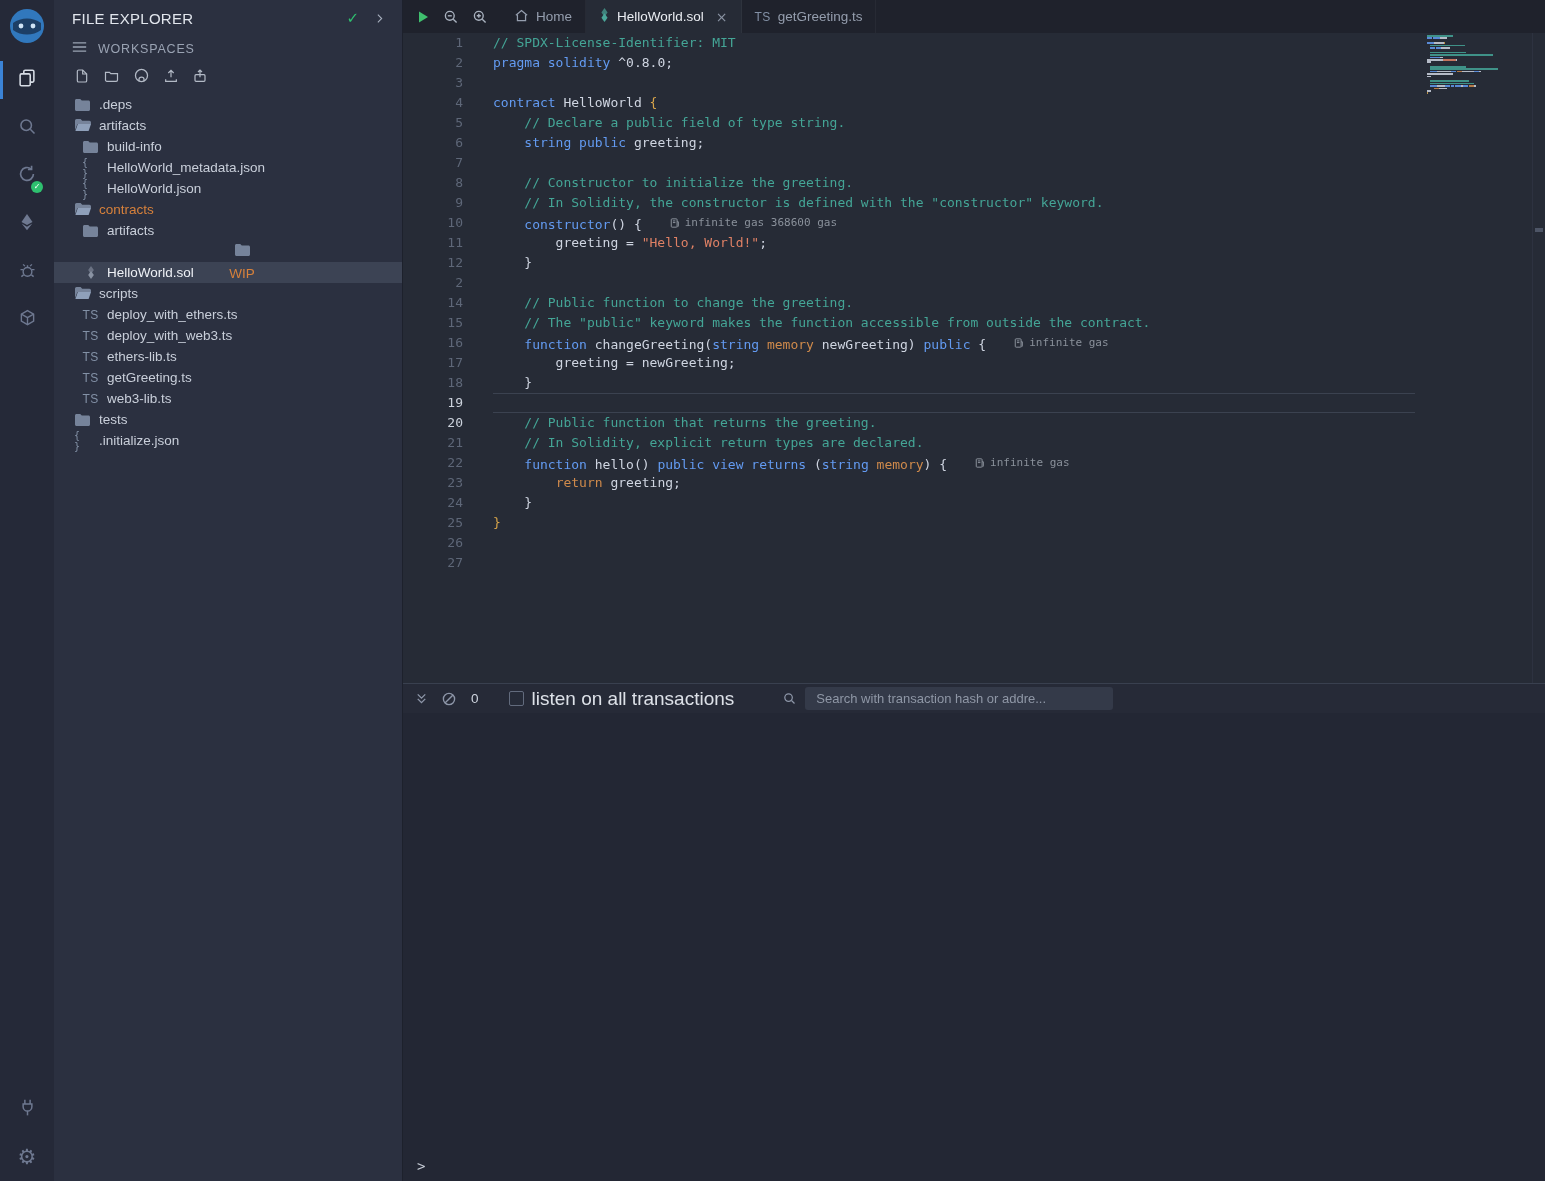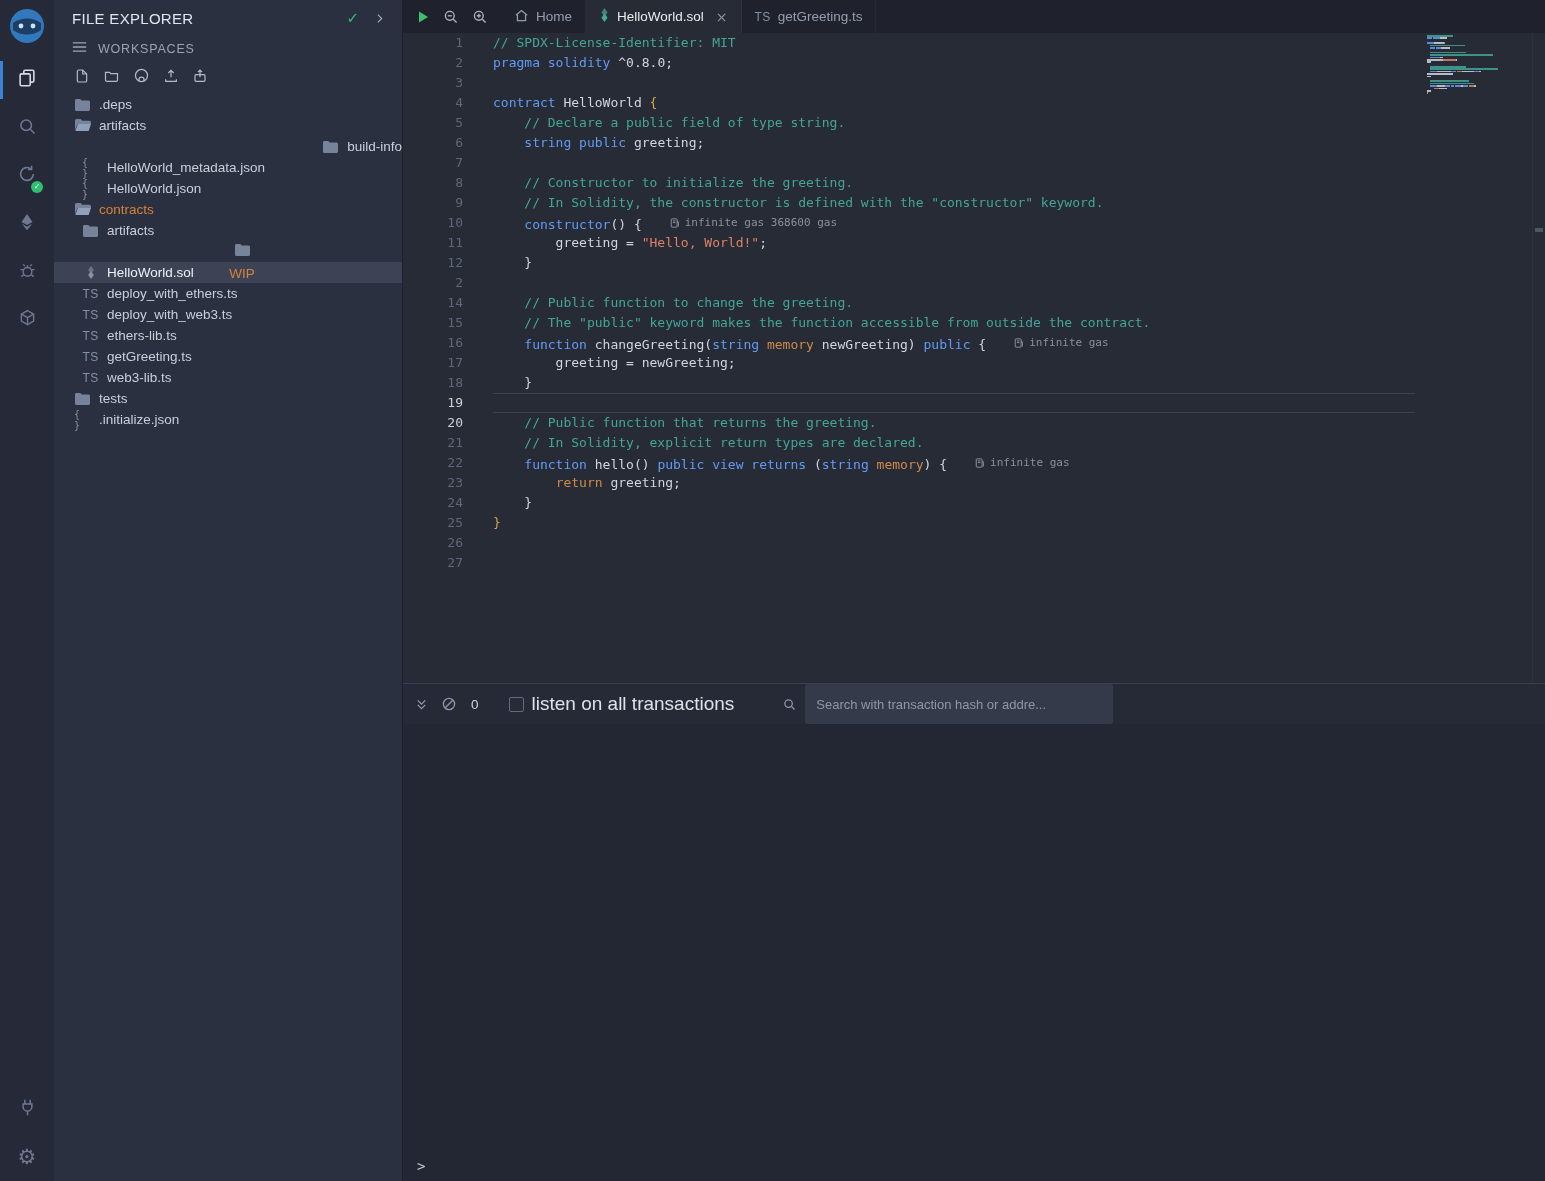--- a/index.html
+++ b/index.html
@@ -111,21 +111,21 @@
   .term-toolbar { flex:0 0 29px; background:#262a37; display:flex; align-items:center; padding:0 11px; color:#8d96a8; }
   .term-toolbar .tbico { display:flex; cursor:pointer; }
   .gap12 { margin-left:12px; } .gap30 { margin-left:30px; } .gap8 { margin-left:8px; } .gap48 { margin-left:48px; }
   .term-count { font-size:13.5px; color:#cfd5df; margin-left:14px; }
   .checkbox {
     width:15px; height:15px; border:1px solid #626b7d; border-radius:2px;
     background:#262b38; display:inline-block; cursor:pointer;
   }
   .listen-label { font-size:19px; color:#dde1e8; }
   .term-search {
-    width:308px; height:40px; background:#343a49; border:none; border-radius:3px;
+    width:308px; height:23px; background:#343a49; border:none; border-radius:3px;
     padding:0 11px; color:#dfe3ea; font-size:13px; font-family:"Liberation Sans",sans-serif;
     outline:none;
   }
   .term-search::placeholder { color:#8f97a6; }
   .term-body { flex:1; position:relative; font:14px "DejaVu Sans Mono",monospace; color:#c6ccd6; }
   .term-prompt { position:absolute; left:14px; bottom:7px; }
 </style>
 </head>
 <body>
 
@@ -271,21 +271,21 @@
         </div>
         <div class="tree-row" style="padding-left: 20px;">
           <span class="tree-icon">
             <svg width="16" height="13" viewBox="0 0 20 16">
               <path fill="#76839a" d="M0 2c0-1.1.9-2 2-2h5l2 2h9c1.1 0 2 .9 2 2v2H3L0 14z"></path>
               <path fill="#8fa0ba" d="M3.5 6H20l-3 9H.5z"></path>
             </svg>
           </span>
           <span class="tree-label">artifacts</span>
         </div>
-        <div class="tree-row" style="padding-left: 28px; justify-content: flex-end;">
+        <div class="tree-row" style="padding-left: 28px;">
           <span class="tree-icon">
             <svg width="15" height="12" viewBox="0 0 20 16">
               <path fill="#76839a" d="M0 2c0-1.1.9-2 2-2h5l2 2h9c1.1 0 2 .9 2 2v10c0 1.1-.9 2-2 2H2c-1.1 0-2-.9-2-2z"></path>
             </svg>
           </span>
           <span class="tree-label">build-info</span>
         </div>
         <div class="tree-row" style="padding-left: 28px;">
           <span class="tree-icon">
             <span class="ic-text ic-json">{ }</span>
@@ -324,20 +324,29 @@
           <span class="tree-label">WIP</span>
         </div>
         <div class="tree-row selected" style="padding-left: 28px;">
           <span class="tree-icon">
             <svg width="10" height="13" viewBox="0 0 12 16">
               <path fill="#8a93a3" opacity=".6" d="M6 0 9.5 5 6 10 2.5 5z"></path>
               <path fill="#8a93a3" d="M6 6 9.5 11 6 16 2.5 11z"></path>
             </svg>
           </span>
           <span class="tree-label">HelloWorld.sol</span>
+        </div>
+        <div class="tree-row" style="padding-left: 20px;">
+          <span class="tree-icon">
+            <svg width="16" height="13" viewBox="0 0 20 16">
+              <path fill="#76839a" d="M0 2c0-1.1.9-2 2-2h5l2 2h9c1.1 0 2 .9 2 2v2H3L0 14z"></path>
+              <path fill="#8fa0ba" d="M3.5 6H20l-3 9H.5z"></path>
+            </svg>
+          </span>
+          <span class="tree-label">scripts</span>
         </div>
         <div class="tree-row" style="padding-left: 28px;">
           <span class="tree-icon">
             <span class="ic-text">TS</span>
           </span>
           <span class="tree-label">deploy_with_ethers.ts</span>
         </div>
         <div class="tree-row" style="padding-left: 28px;">
           <span class="tree-icon">
             <span class="ic-text">TS</span>

